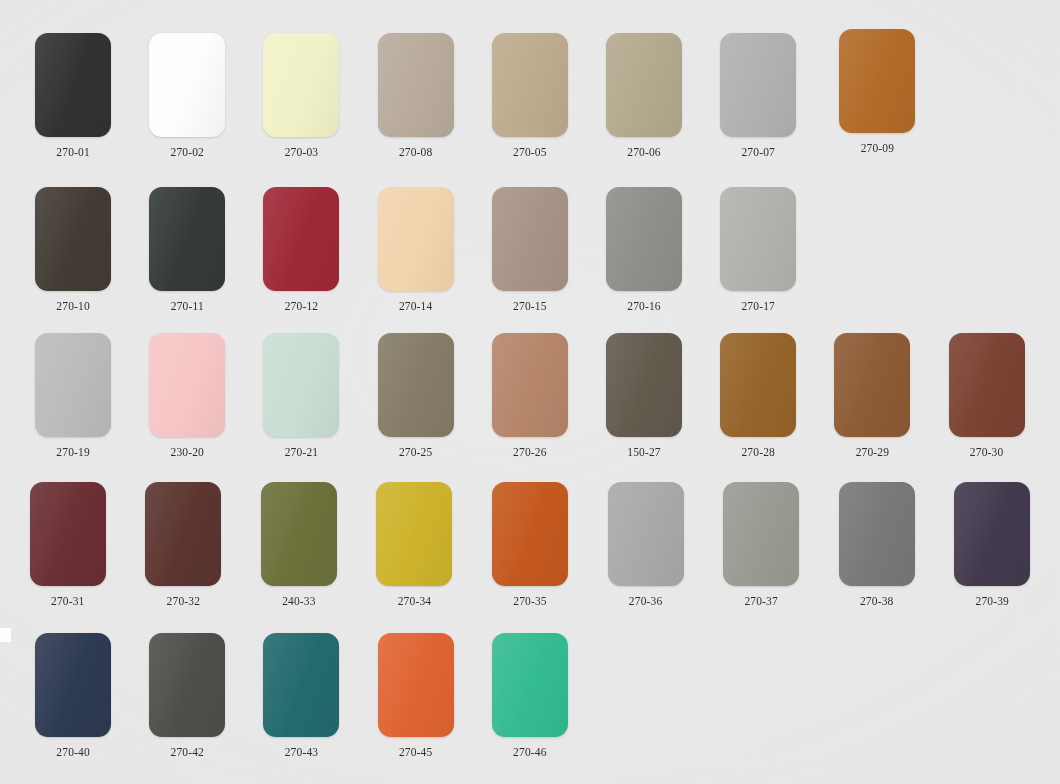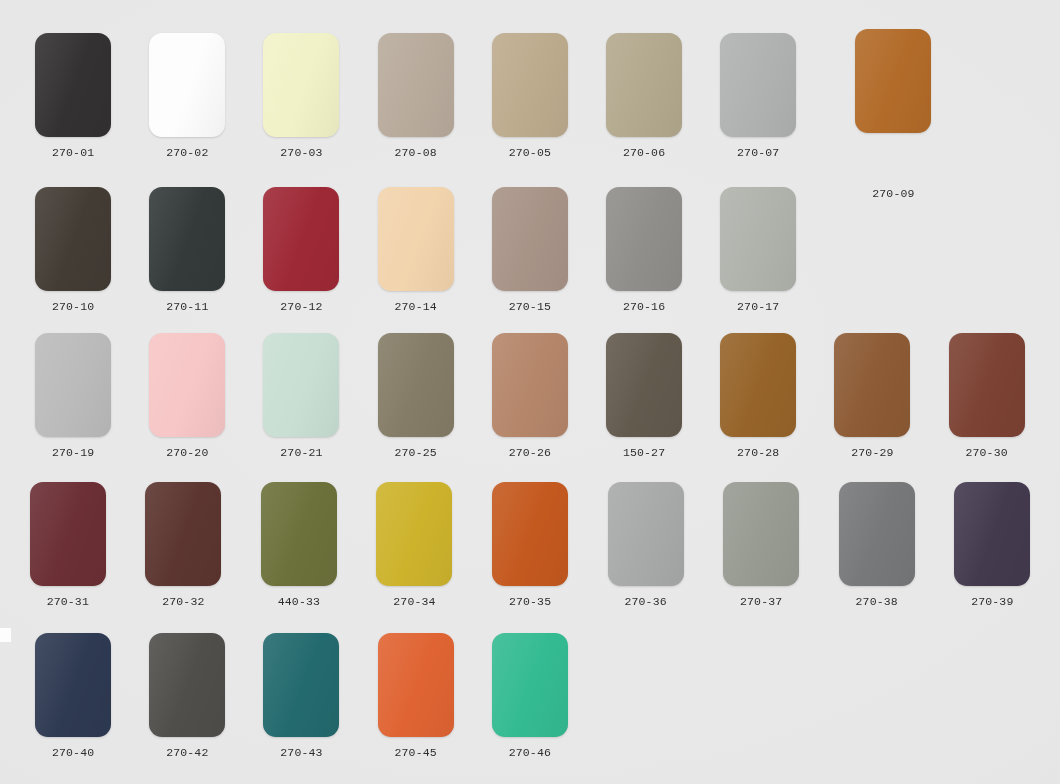--- a/index.html
+++ b/index.html
@@ -67,21 +67,21 @@
         rgba(0,0,0,0.035) 88%,
         rgba(0,0,0,0.05) 100%);
     pointer-events: none;
   }
 
   .chip-label {
     margin-top: 9px;
     font-size: 11.5px;
     letter-spacing: 0.15px;
     color: #2e2e2e;
-    font-family: Liberation Mono, monospace;
+    font-family: Liberation Serif, serif;
     white-space: nowrap;
     text-align: right;
   }
 
   
   .row-0 { top: 33px; }
   .row-1 { top: 187px; }
   .row-2 { top: 333px; }
   .row-3 { top: 482px; gap: 12px; }
   .row-4 { top: 633px; }
@@ -124,21 +124,21 @@
         <div class="chip-label">270-05</div>
       </div>
       <div class="swatch-cell">
         <div class="chip" style="background: rgb(179, 169, 142);"></div>
         <div class="chip-label">270-06</div>
       </div>
       <div class="swatch-cell">
         <div class="chip" style="background: rgb(176, 177, 177);"></div>
         <div class="chip-label">270-07</div>
       </div>
-      <div class="swatch-cell" style="position: relative; top: -4px; left: 21px; gap: 45px;">
+      <div class="swatch-cell" style="position: relative; top: -4px; left: 5px;">
         <div class="chip" style="background: rgb(178, 107, 41);"></div>
         <div class="chip-label">270-09</div>
       </div>
     </div>
     <div class="swatch-row row-1">
       <div class="swatch-cell">
         <div class="chip" style="background: rgb(67, 60, 53);"></div>
         <div class="chip-label">270-10</div>
       </div>
       <div class="swatch-cell">
@@ -166,21 +166,21 @@
         <div class="chip-label">270-17</div>
       </div>
     </div>
     <div class="swatch-row row-2">
       <div class="swatch-cell">
         <div class="chip" style="background: rgb(187, 187, 188);"></div>
         <div class="chip-label">270-19</div>
       </div>
       <div class="swatch-cell">
         <div class="chip" style="background: rgb(247, 198, 198);"></div>
-        <div class="chip-label">270-20</div>
+        <div class="chip-label">230-20</div>
       </div>
       <div class="swatch-cell">
         <div class="chip" style="background: rgb(201, 223, 211);"></div>
         <div class="chip-label">270-21</div>
       </div>
       <div class="swatch-cell">
         <div class="chip" style="background: rgb(132, 124, 102);"></div>
         <div class="chip-label">270-25</div>
       </div>
       <div class="swatch-cell">
@@ -208,21 +208,21 @@
       <div class="swatch-cell">
         <div class="chip" style="background: rgb(107, 47, 53);"></div>
         <div class="chip-label">270-31</div>
       </div>
       <div class="swatch-cell">
         <div class="chip" style="background: rgb(92, 53, 48);"></div>
         <div class="chip-label">270-32</div>
       </div>
       <div class="swatch-cell">
         <div class="chip" style="background: rgb(108, 113, 59);"></div>
-        <div class="chip-label">440-33</div>
+        <div class="chip-label">240-33</div>
       </div>
       <div class="swatch-cell">
         <div class="chip" style="background: rgb(205, 179, 44);"></div>
         <div class="chip-label">270-34</div>
       </div>
       <div class="swatch-cell">
         <div class="chip" style="background: rgb(196, 89, 31);"></div>
         <div class="chip-label">270-35</div>
       </div>
       <div class="swatch-cell">

